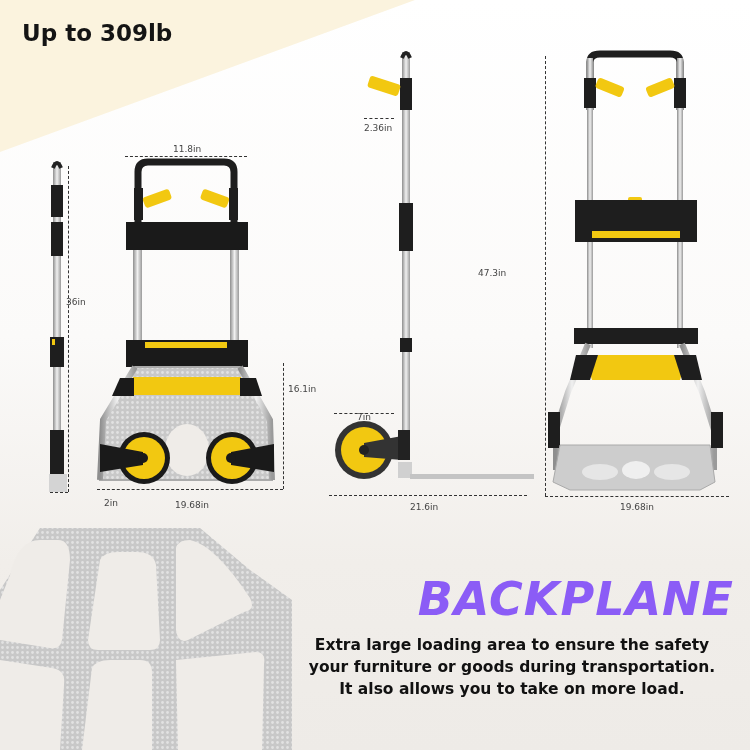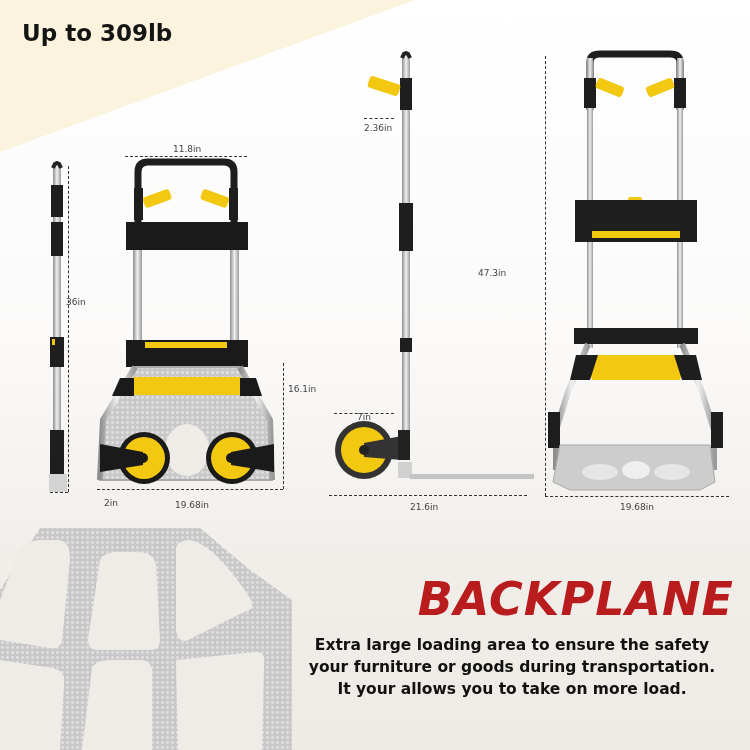--- a/index.html
+++ b/index.html
@@ -7,21 +7,21 @@
          background: linear-gradient(180deg, #ffffff 0%, #fbfaf9 45%, #f1eeea 75%, #eeebe7 100%);
          font-family: "DejaVu Sans", sans-serif; }
   .beige { position: absolute; left: 0; top: 0; width: 750px; height: 750px; }
   .title-block { position: absolute; left: 22px; top: 16px; }
   .title { font-size: 34px; font-weight: bold; font-style: italic; color: #0a0a0a; letter-spacing: 0.5px; line-height: 40px; }
   .subtitle { font-size: 23px; font-weight: bold; color: #141414; line-height: 30px; margin-top: 2px; }
   .dim { position: absolute; font-size: 9px; color: #444; font-family: "DejaVu Sans", sans-serif; }
   .dash-h { position: absolute; border-top: 1.6px dashed #333; height: 0; }
   .dash-v { position: absolute; border-left: 1.6px dashed #333; width: 0; }
   svg.product { position: absolute; left: 0; top: 0; }
-  .bp-title { position: absolute; right: 16px; top: 572px; font-size: 46px; font-weight: bold; font-style: italic; color: #b91c1c; letter-spacing: 1px; margin-left: 12px; }
+  .bp-title { position: absolute; right: 16px; top: 572px; font-size: 46px; font-weight: bold; font-style: italic; color: #8b5cf6; letter-spacing: 1px; margin-left: 12px; }
   .bp-text { position: absolute; right: 18px; top: 634px; width: 440px; text-align: center; font-size: 15.5px; color: #111; line-height: 22px; font-weight: bold; }
   .bp-text span { display: block; }
 </style>
 </head>
 <body>
 
 <svg class="beige" width="750" height="750">
   <polygon points="0,0 415,0 0,152" fill="#fbf3de"></polygon>
 </svg>
 
@@ -155,14 +155,14 @@
 
 <div class="dash-v" style="left:545px; top:56px; height:440px;"></div>
 <div class="dim" style="left:478px; top:268px;">47.3in</div>
 <div class="dash-h" style="left:545px; top:496px; width:184px;"></div>
 <div class="dim" style="left:620px; top:502px;">19.68in</div>
 
 <div class="bp-title">BACKPLANE</div>
 <div class="bp-text">
   <span>Extra large loading area to ensure the safety</span>
   <span>your furniture or goods during transportation.</span>
-  <span>It your allows you to take on more load.</span>
+  <span>It also allows you to take on more load.</span>
 </div>
 
 </body></html>

